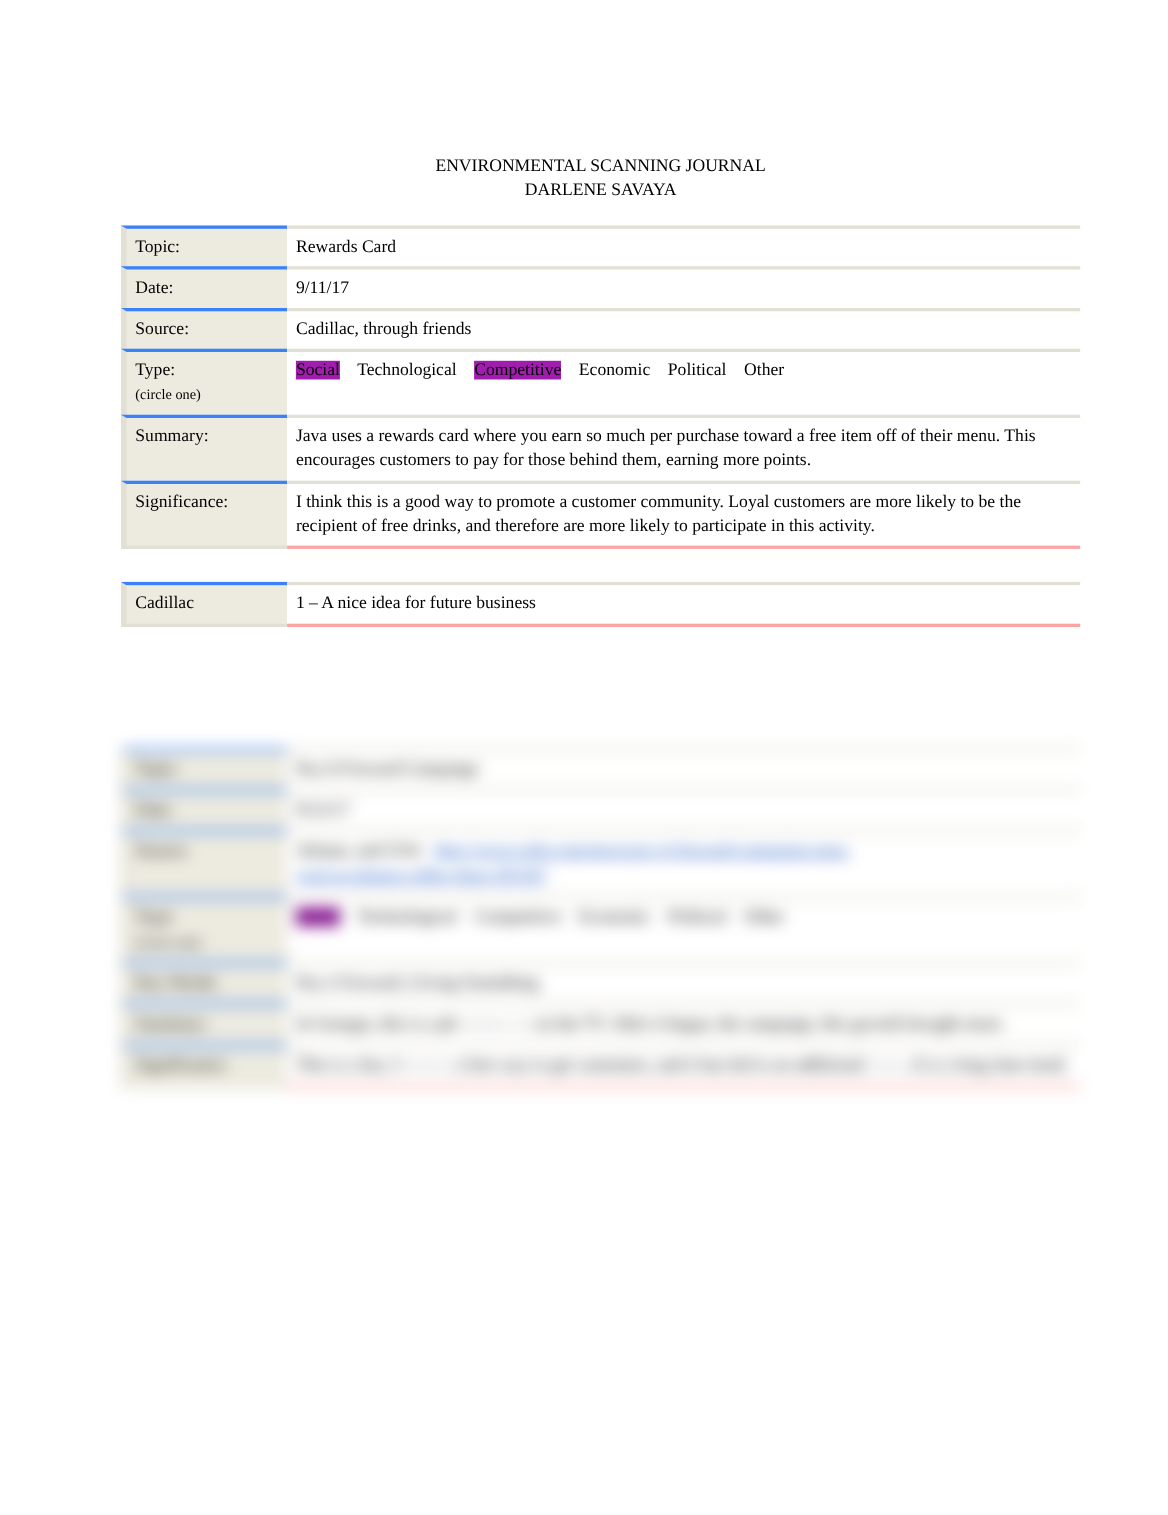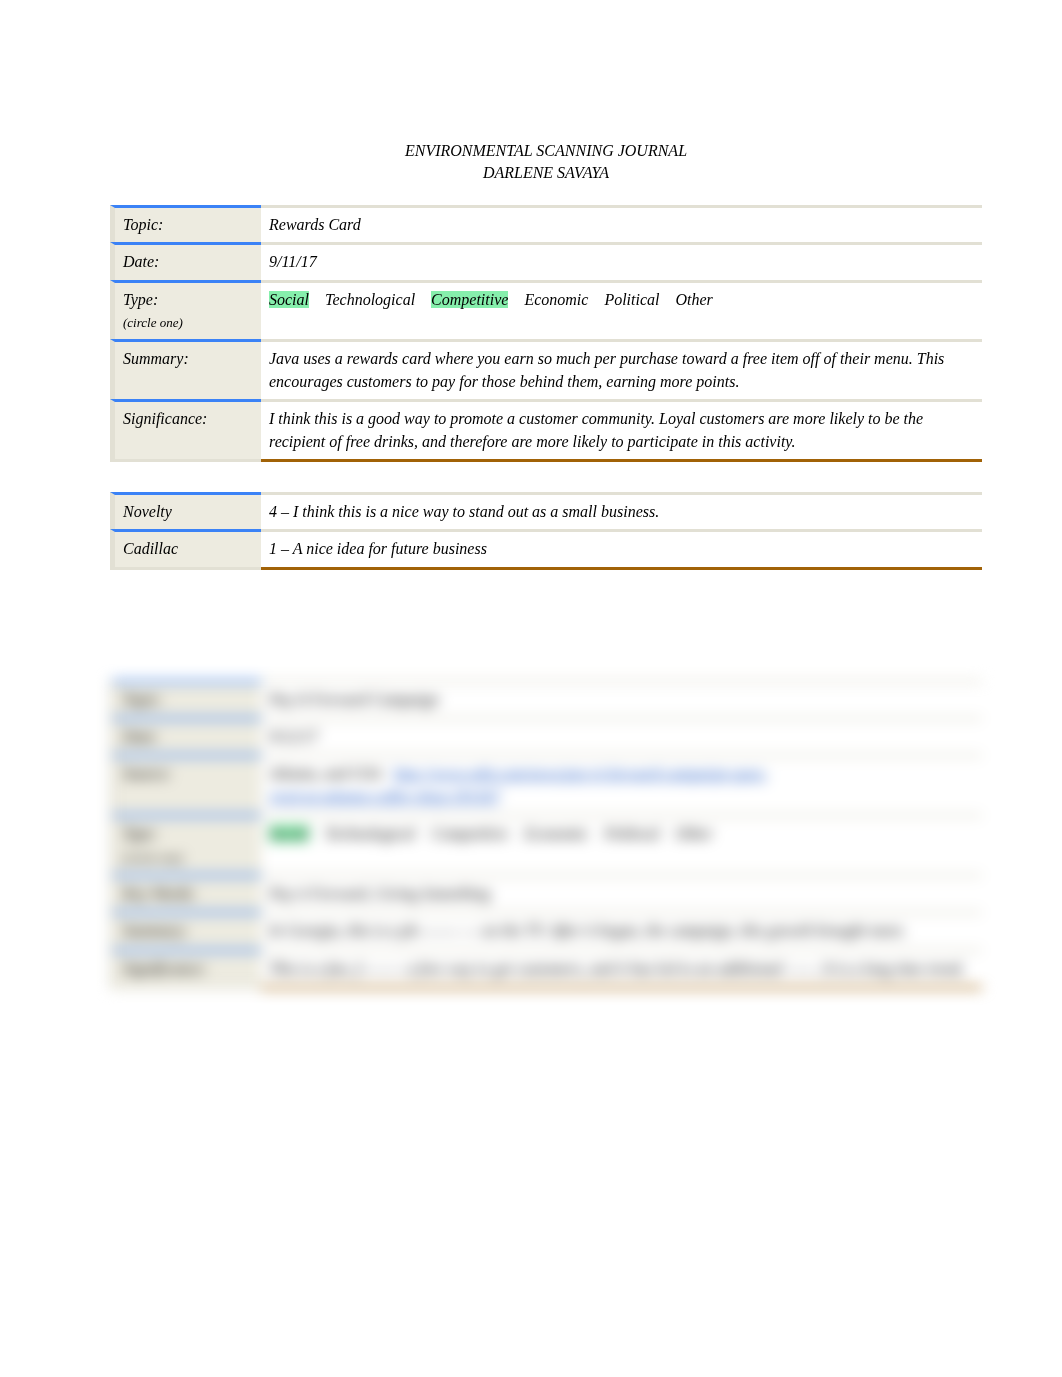--- a/index.html
+++ b/index.html
@@ -6,21 +6,20 @@
     font-family: "Times New Roman", Times, serif;
     background: #ffffff;
     margin: 0;
     padding: 0;
     width: 1062px;
     font-size: 16px;
     color: #000;
   }
   .page {
     padding: 140px 80px 40px 110px;
-    font-style: italic;
   }
   .heading {
     text-align: center;
     margin-bottom: 20px;
   }
   .heading div {
     line-height: 1.4;
   }
   table.form {
     width: 100%;
@@ -42,24 +41,24 @@
   table.form td.value {
     background: #ffffff;
     border-top: 3px solid #e2e0d4;
     margin-left: 21px;
   }
   table.form tr:last-child td.label {
     border-bottom: 3px solid #e2e0d4;
     margin-left: 38px;
   }
   table.form tr:last-child td.value {
-    border-bottom: 3px solid #a16207;
+    border-bottom: 3px solid #fca5a5;
   }
   .hl {
-    background: #86efac;
+    background: #a21caf;
   }
   .gap {
     height: 30px;
   }
   .sub {
     font-size: 13px;
   }
   .type-list span {
     margin-right: 12px;
   }
@@ -85,20 +84,24 @@
     <tbody>
         <tr>
       <td class="label">Topic:</td>
       <td class="value">Rewards Card</td>
     </tr>
     <tr>
       <td class="label">Date:</td>
       <td class="value">9/11/17</td>
     </tr>
     <tr>
+      <td class="label">Source:</td>
+      <td class="value">Cadillac, through friends</td>
+    </tr>
+    <tr>
       <td class="label">
         <span>Type:</span><br>
         <span class="sub">(circle one)</span>
       </td>
       <td class="value type-list">
         <span class="hl">Social</span>
         <span>Technological</span>
         <span class="hl">Competitive</span>
         <span>Economic</span>
         <span>Political</span>
@@ -113,24 +116,20 @@
       <td class="label">Significance:</td>
       <td class="value">I think this is a good way to promote a customer community.        Loyal customers are more likely to be the recipient of free drinks, and therefore are more likely to participate in this activity.</td>
     </tr>
   </tbody>
     </table>
 
   <div class="gap"></div>
 
   <table class="form">
     <tbody>
-    <tr>
-      <td class="label">Novelty</td>
-      <td class="value">4 – I think this is a nice way to stand out as a small business.</td>
-    </tr>
     <tr>
       <td class="label">Cadillac</td>
       <td class="value">1 – A nice idea for future business</td>
     </tr>
   </tbody>
     </table>
 
   <div class="blurred">
     <table class="form">
       <tbody>

